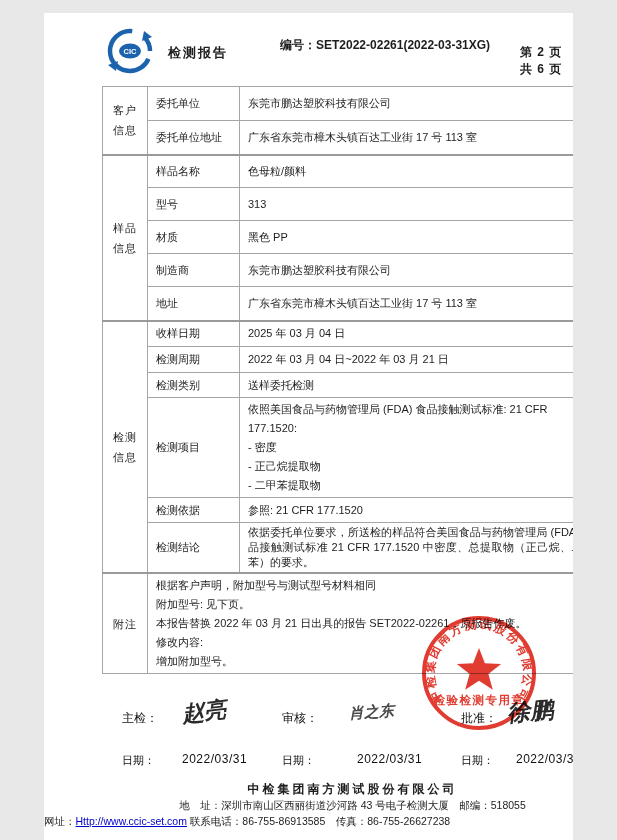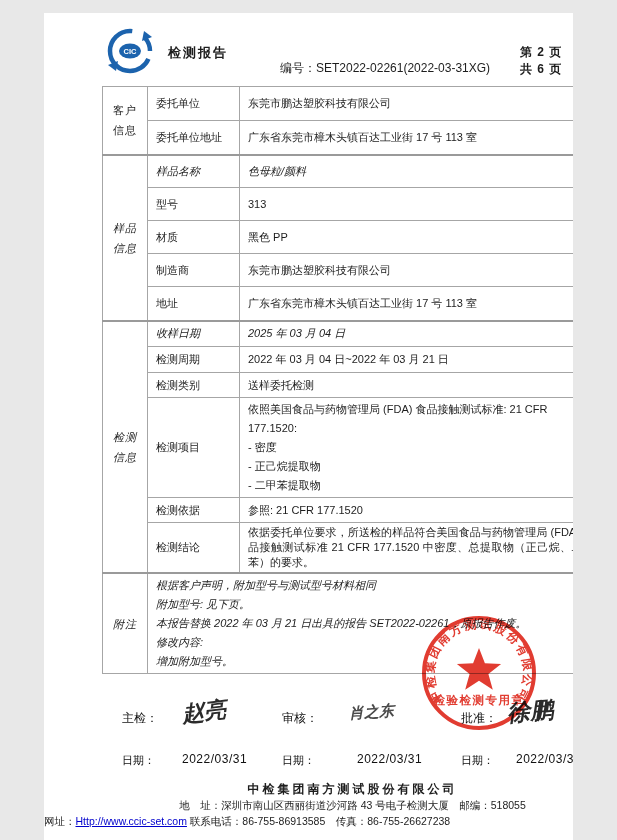--- a/index.html
+++ b/index.html
@@ -3,34 +3,34 @@
 <meta charset="utf-8">
 <style>
   html,body{margin:0;padding:0;background:#e8e8e8;}
   .page{
     position:relative;width:499px;height:840px;background:#ffffff;
     font-family:"Liberation Sans","DejaVu Sans",sans-serif;color:#1d1d1d;
     overflow:hidden;margin:13px auto;padding-left:30px;
   }
   
   .hdr-title{position:absolute;left:124px;top:31px;font-size:13px;font-weight:bold;letter-spacing:2px;}
-  .hdr-no{position:absolute;left:236px;top:47px;font-size:12px;font-weight:normal;}
+  .hdr-no{position:absolute;left:236px;top:24px;font-size:12px;font-weight:bold;}
   .hdr-page{position:absolute;left:476px;top:31px;font-size:12px;font-weight:bold;letter-spacing:1px;}
   .logo{position:absolute;left:62px;top:14px;width:48px;height:48px;}
   
   table.report{
     position:absolute;left:58px;top:73px;width:500px;
     border-collapse:collapse;table-layout:fixed;
     font-size:11px;
   }
   table.report td{
     border:1.5px solid #a6a6a6;vertical-align:middle;
     padding:2px 8px;line-height:15px;color:#1d1d1d;
   }
-  tr.sec-start td{border-top:2.5px solid #9a9a9a;font-style:italic;}
+  tr.sec-start td{border-top:2.5px solid #9a9a9a;}
   td.group{
     text-align:center;padding:2px 2px;letter-spacing:1px;font-weight:normal;
   }
   td.group .gline{line-height:20px;}
   td.lbl{padding-left:10px;}
   td.val{padding-left:12px;}
   .mlines div{line-height:19px;white-space:nowrap;}
   .mlines.wrap div{white-space:normal;}
   td.concl{line-height:16px;text-align:justify;padding-top:4px;padding-bottom:4px;}
   

